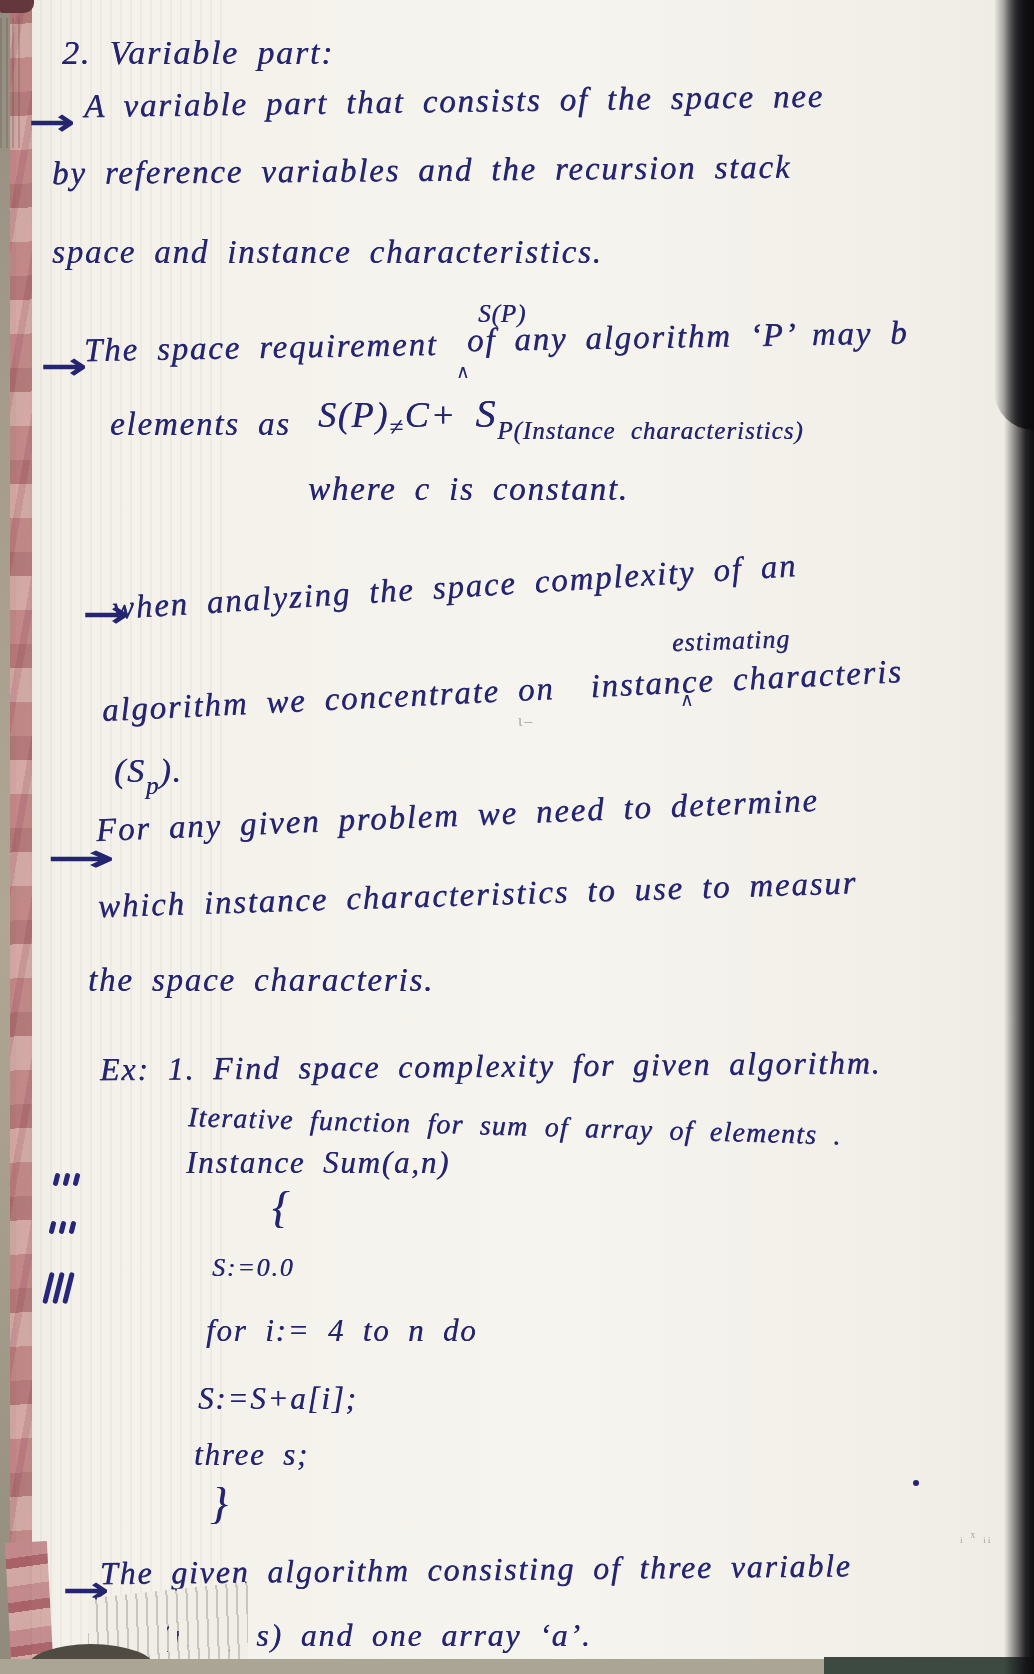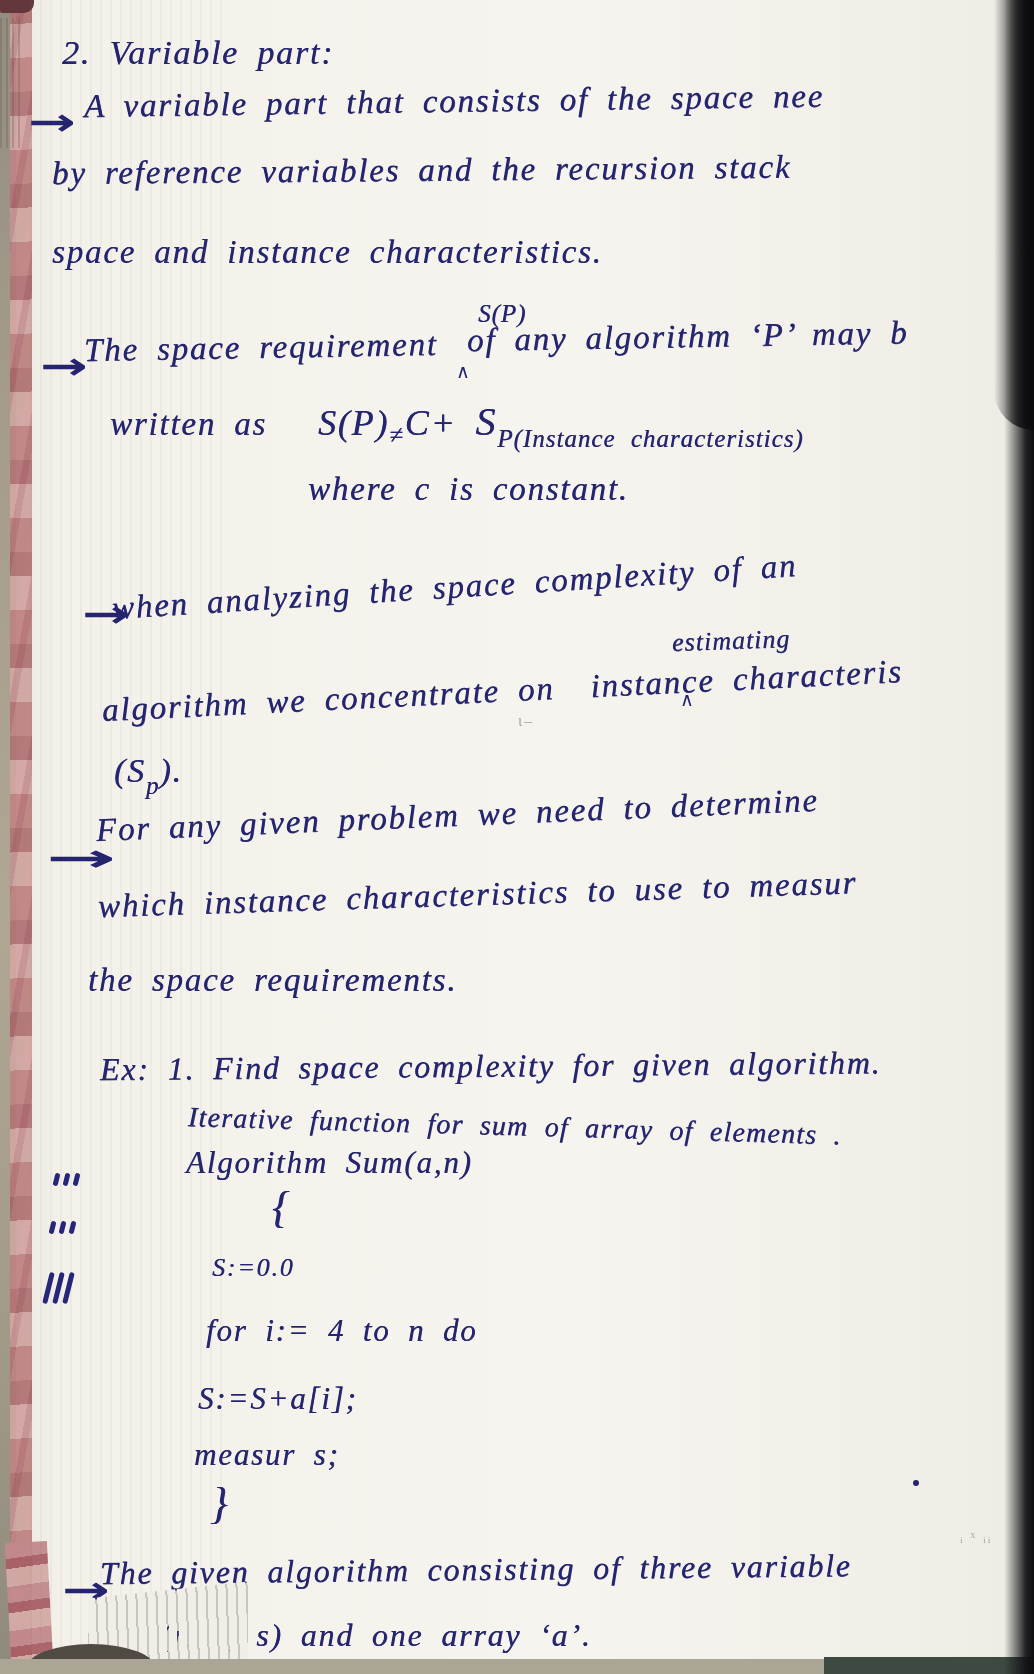--- a/index.html
+++ b/index.html
@@ -75,44 +75,44 @@
 <div class="line ink" style="left:84px;top:88px;transform:rotate(-0.8deg);transform-origin:left center;">A variable part that consists of the space nee</div>
 <div class="line ink" style="left:52px;top:155px;transform:rotate(-0.5deg);transform-origin:left center;">by reference variables and the recursion stack</div>
 <div class="line ink" style="left:52px;top:234px;font-style:italic;">space and instance characteristics.</div>
 
 <div class="supline ink" style="left:478px;top:300px;">S(P)</div>
 <span class="arrow" style="left:40px;top:344px;">→</span>
 <div class="line ink" style="left:84px;top:332px;transform:rotate(-1deg);transform-origin:left center;">The space requirement</div>
 <span class="caret" style="left:456px;top:360px;">∧</span>
 <div class="line ink" style="left:467px;top:322px;transform:rotate(-1deg);transform-origin:left center;">of any algorithm ‘P’ may b</div>
 
-<div class="line ink" style="left:110px;top:406px;">written as</div>
-<div class="line ink" style="left:318px;top:400px;font-size:36px;"><span>S(P)</span><span class="op-low">≠</span><span>C+ </span><span class="big-s">S</span><span class="sub">P(Instance characteristics)</span></div>
+<div class="line ink" style="left:110px;top:406px;">elements as</div>
+<div class="line ink" style="left:318px;top:392px;font-size:36px;"><span>S(P)</span><span class="op-low">≠</span><span>C+ </span><span class="big-s">S</span><span class="sub">P(Instance characteristics)</span></div>
 <div class="line ink" style="left:308px;top:471px;">where c is constant.</div>
 
 <span class="arrow" style="left:82px;top:592px;">→</span>
 <div class="line ink" style="left:112px;top:590px;transform:rotate(-3.6deg);transform-origin:left center;">when analyzing the space complexity of an</div>
 <div class="supline ink" style="left:672px;top:626px;font-size:26px;transform:rotate(-2deg);">estimating</div>
 <span class="caret" style="left:680px;top:688px;">∧</span>
 <div class="line ink" style="left:102px;top:692px;transform:rotate(-2.8deg);transform-origin:left center;">algorithm we concentrate on  instance characteris</div>
 <div class="line ink" style="left:114px;top:752px;font-size:34px;font-family:Liberation Serif, serif;"><span>(S</span><span class="sub">p</span><span>).</span></div>
 
 <span class="arrow arrow-long" style="left:46px;top:836px;">→</span>
 <div class="line ink" style="left:96px;top:812px;transform:rotate(-2.4deg);transform-origin:left center;">For any given problem we need to determine</div>
 <div class="line ink" style="left:98px;top:888px;transform:rotate(-1.8deg);transform-origin:left center;">which instance characteristics to use to measur</div>
-<div class="line ink" style="left:88px;top:962px;">the space requirements.</div>
+<div class="line ink" style="left:88px;top:962px;">the space characteris.</div>
 
 <div class="line ink" style="left:100px;top:1052px;font-size:32px;transform:rotate(-0.5deg);transform-origin:left center;">Ex: 1. Find space complexity for given algorithm.</div>
 <div class="line ink" style="left:188px;top:1102px;font-size:28px;letter-spacing:1.2px;transform:rotate(1.6deg);transform-origin:left center;">Iterative function for sum of array of elements .</div>
-<div class="line ink code" style="left:186px;top:1146px;">Algorithm Sum(a,n)</div>
+<div class="line ink code" style="left:186px;top:1146px;">Instance Sum(a,n)</div>
 <div class="line ink brace" style="left:272px;top:1184px;">{</div>
 <div class="line ink code" style="left:212px;top:1254px;font-size:26px;">S:=0.0</div>
 <div class="line ink code" style="left:206px;top:1314px;">for i:= 4 to n do</div>
 <div class="line ink code" style="left:198px;top:1382px;">S:=S+a[i];</div>
-<div class="line ink code" style="left:194px;top:1438px;">measur s;</div>
+<div class="line ink code" style="left:194px;top:1438px;">three s;</div>
 <div class="line ink brace" style="left:210px;top:1480px;">}</div>
 
 <span class="arrow" style="left:62px;top:1568px;">→</span>
 <div class="line ink" style="left:100px;top:1556px;font-size:32px;transform:rotate(-0.6deg);transform-origin:left center;">The given algorithm consisting of three variable</div>
 <div class="line ink" style="left:160px;top:1618px;font-size:32px;">(n, i, s) and one array ‘a’.</div>
 
 <div class="tickgroup" style="left:54px;top:1172px;"><span class="tick tick-s"></span><span class="tick tick-s"></span><span class="tick tick-s"></span></div>
 <div class="tickgroup" style="left:50px;top:1220px;"><span class="tick tick-s"></span><span class="tick tick-s"></span><span class="tick tick-s"></span></div>
 <div class="tickgroup" style="left:46px;top:1272px;"><span class="tick tick-l"></span><span class="tick tick-l"></span><span class="tick tick-l"></span></div>
 <div class="ink-dot" style="left:913px;top:1480px;"></div>

